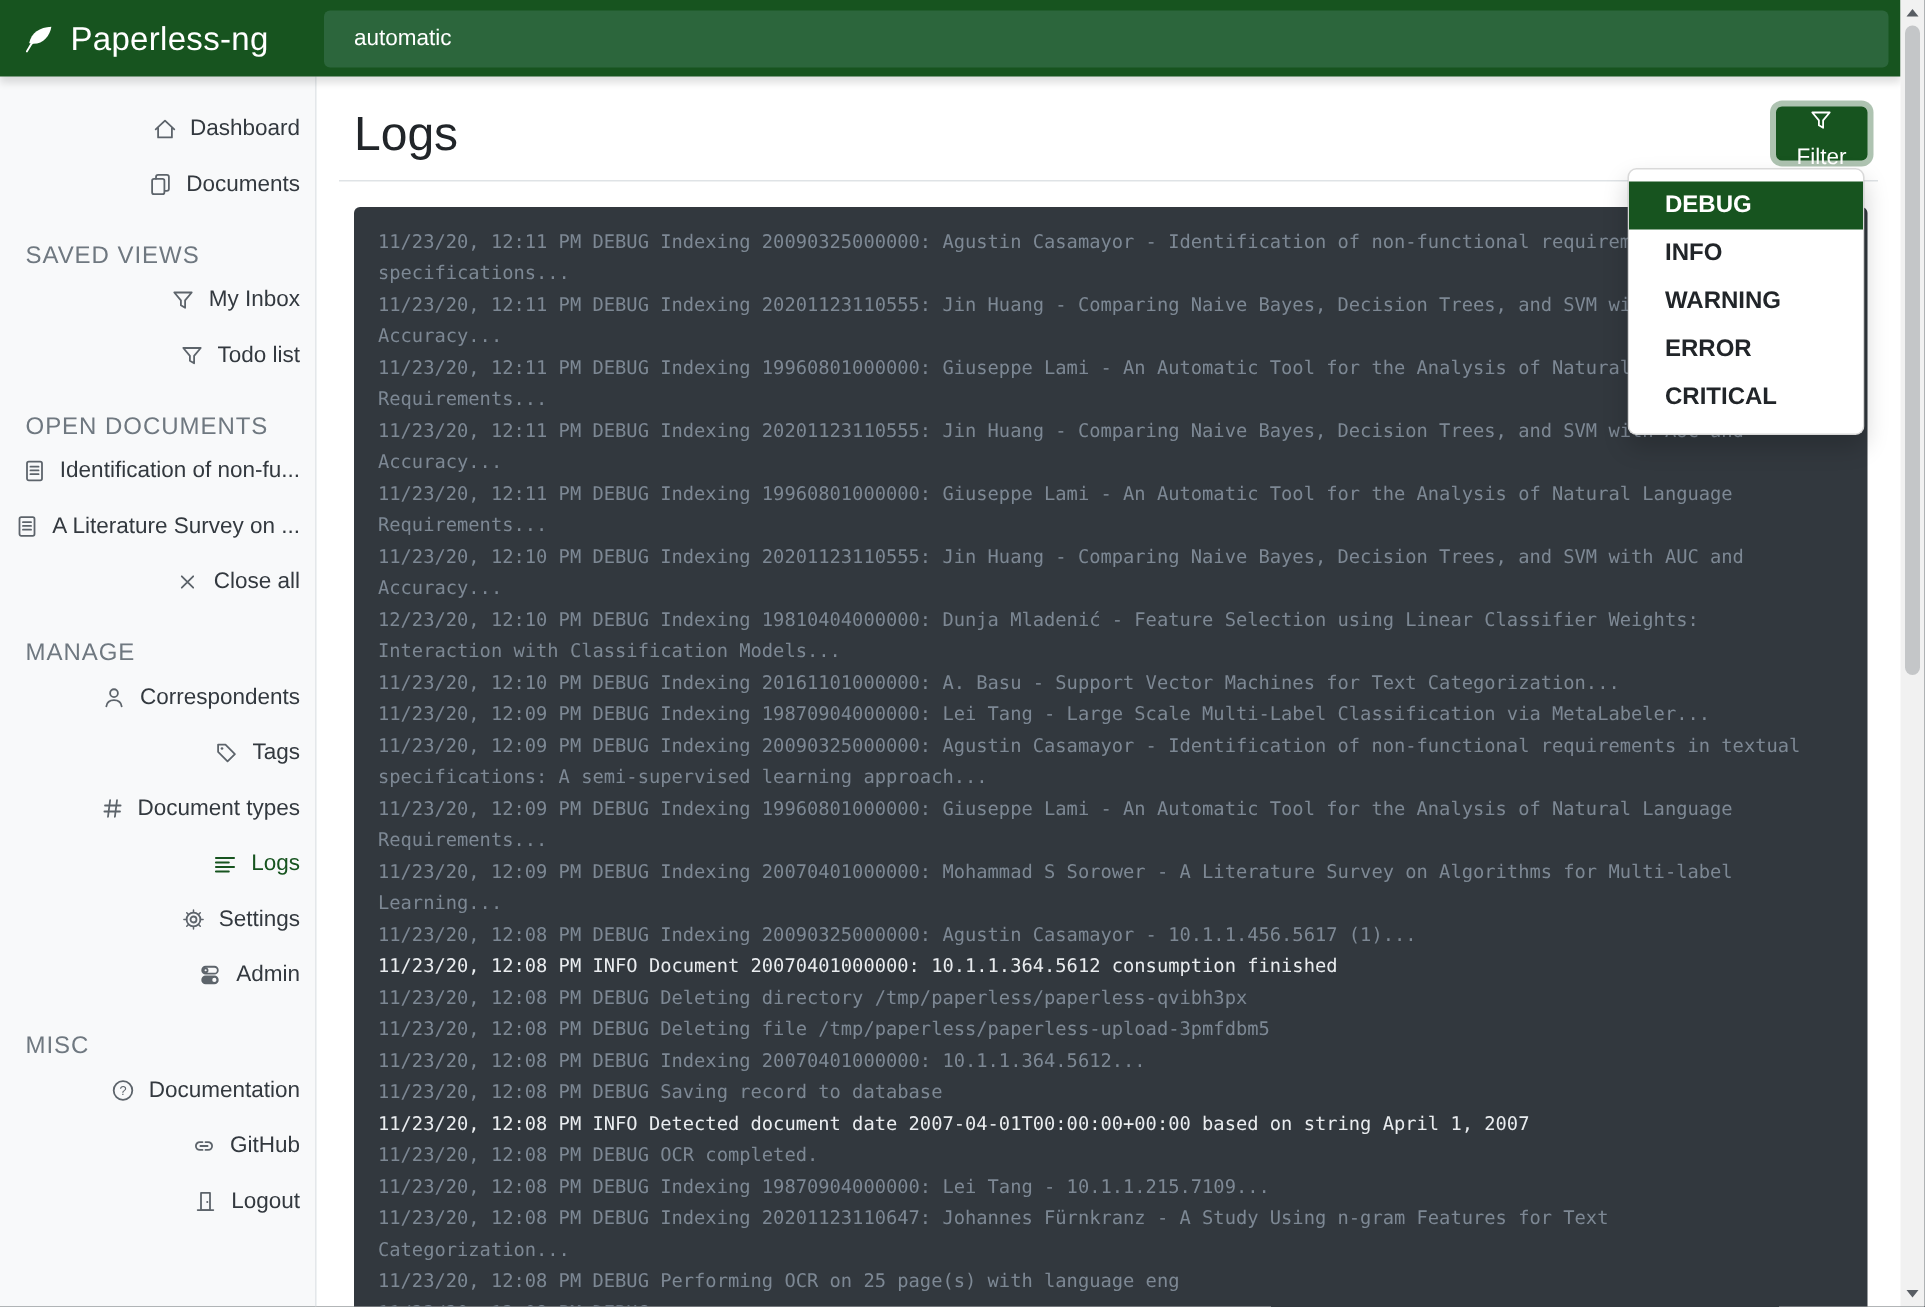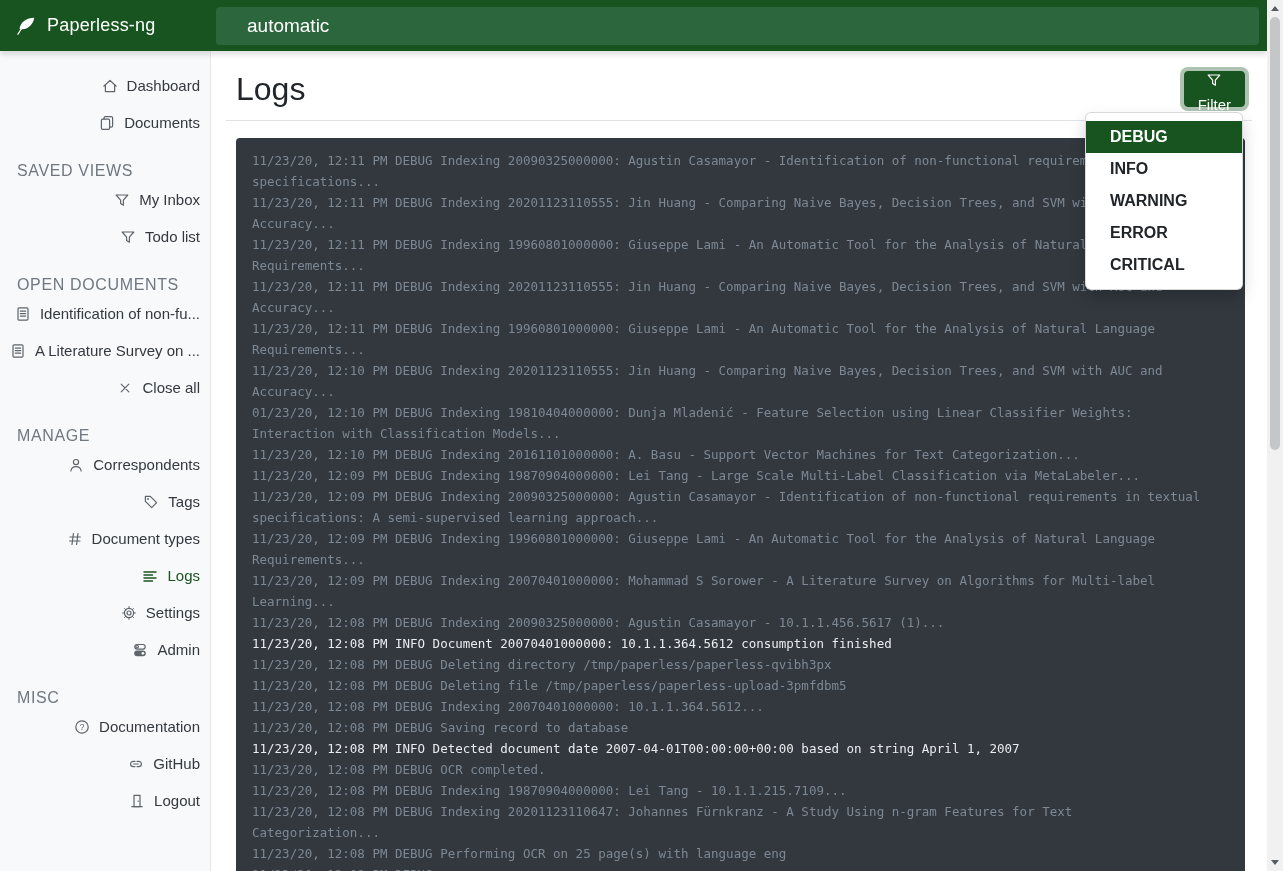--- a/index.html
+++ b/index.html
@@ -8,25 +8,25 @@
     width:1283px; height:871px; overflow:hidden; position:relative;
     font-family:"Liberation Sans", sans-serif; background:#fff; color:#212529;
   }
   
   .navbar {
     position:absolute; left:0; top:0; right:16px; height:51px;
     background:#17541f; display:flex; align-items:center; z-index:10;
     box-shadow:0 4px 5px rgba(0,0,0,.12);
   }
   .brand { display:flex; align-items:center; gap:10px; width:216px; padding-left:15px; color:#fff; cursor:pointer; }
-  .brand-title { font-size:18px; color:#fff; letter-spacing:.2px; }
+  .brand-title { font-size:22px; color:#fff; letter-spacing:.2px; }
   .brand-logo svg { display:block; }
   .search-input {
     flex:1; height:38px; margin-right:8px; border:0; border-radius:4px;
-    background:#2c663c; color:#fff; padding:0 31px; font-size:19px; outline:none;
+    background:#2c663c; color:#fff; padding:0 20px; font-size:15px; outline:none;
     font-family:"Liberation Sans", sans-serif;
   }
   
   .sidebar {
     position:absolute; left:0; top:51px; bottom:0; width:211px;
     background:#f8f9fa; border-right:1px solid #e4e7ea; padding-top:16px; z-index:5;
   }
   .nav-item {
     height:37px; display:flex; align-items:center; gap:9px; padding:0 10px 0 18px;
     font-size:15px; color:#33393f; cursor:pointer; white-space:nowrap; overflow:hidden;justify-content:flex-end;
@@ -257,21 +257,21 @@
       <div class="log-line">11/23/20, 12:11 PM DEBUG Indexing 20201123110555: Jin Huang - Comparing Naive Bayes, Decision Trees, and SVM with AUC and</div>
       <div class="log-line">Accuracy...</div>
       <div class="log-line">11/23/20, 12:11 PM DEBUG Indexing 19960801000000: Giuseppe Lami - An Automatic Tool for the Analysis of Natural Language</div>
       <div class="log-line">Requirements...</div>
       <div class="log-line">11/23/20, 12:11 PM DEBUG Indexing 20201123110555: Jin Huang - Comparing Naive Bayes, Decision Trees, and SVM with AUC and</div>
       <div class="log-line">Accuracy...</div>
       <div class="log-line">11/23/20, 12:11 PM DEBUG Indexing 19960801000000: Giuseppe Lami - An Automatic Tool for the Analysis of Natural Language</div>
       <div class="log-line">Requirements...</div>
       <div class="log-line">11/23/20, 12:10 PM DEBUG Indexing 20201123110555: Jin Huang - Comparing Naive Bayes, Decision Trees, and SVM with AUC and</div>
       <div class="log-line">Accuracy...</div>
-      <div class="log-line">01/23/20, 12:10 PM DEBUG Indexing 19810404000000: Dunja Mladenić - Feature Selection using Linear Classifier Weights:</div>
+      <div class="log-line">12/23/20, 12:10 PM DEBUG Indexing 19810404000000: Dunja Mladenić - Feature Selection using Linear Classifier Weights:</div>
       <div class="log-line">Interaction with Classification Models...</div>
       <div class="log-line">11/23/20, 12:10 PM DEBUG Indexing 20161101000000: A. Basu - Support Vector Machines for Text Categorization...</div>
       <div class="log-line">11/23/20, 12:09 PM DEBUG Indexing 19870904000000: Lei Tang - Large Scale Multi-Label Classification via MetaLabeler...</div>
       <div class="log-line">11/23/20, 12:09 PM DEBUG Indexing 20090325000000: Agustin Casamayor - Identification of non-functional requirements in textual</div>
       <div class="log-line">specifications: A semi-supervised learning approach...</div>
       <div class="log-line">11/23/20, 12:09 PM DEBUG Indexing 19960801000000: Giuseppe Lami - An Automatic Tool for the Analysis of Natural Language</div>
       <div class="log-line">Requirements...</div>
       <div class="log-line">11/23/20, 12:09 PM DEBUG Indexing 20070401000000: Mohammad S Sorower - A Literature Survey on Algorithms for Multi-label</div>
       <div class="log-line">Learning...</div>
       <div class="log-line">11/23/20, 12:08 PM DEBUG Indexing 20090325000000: Agustin Casamayor - 10.1.1.456.5617 (1)...</div>

